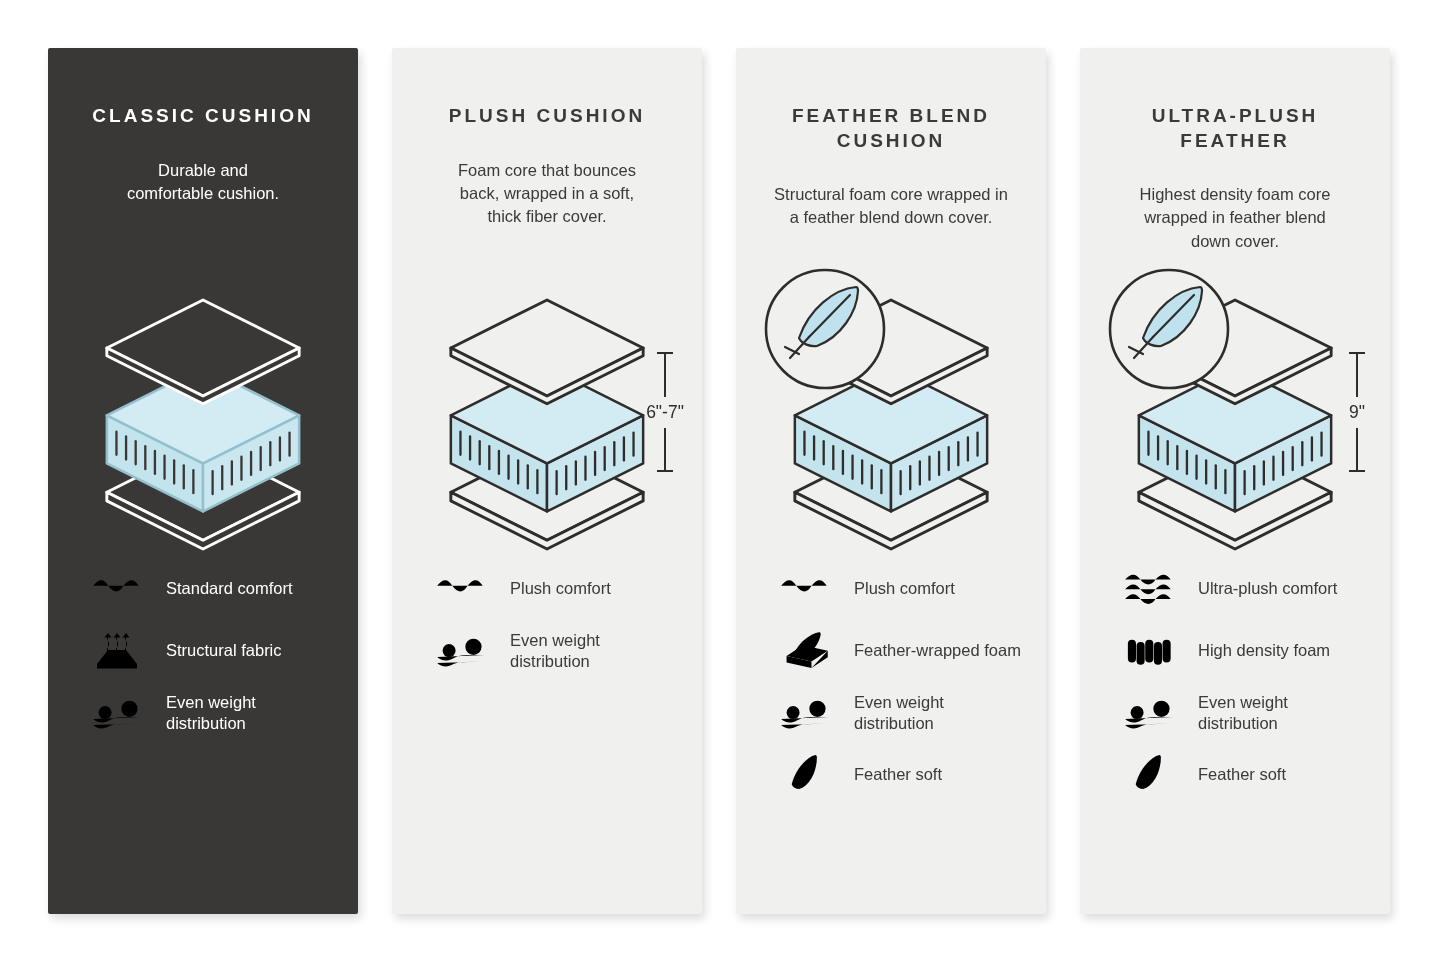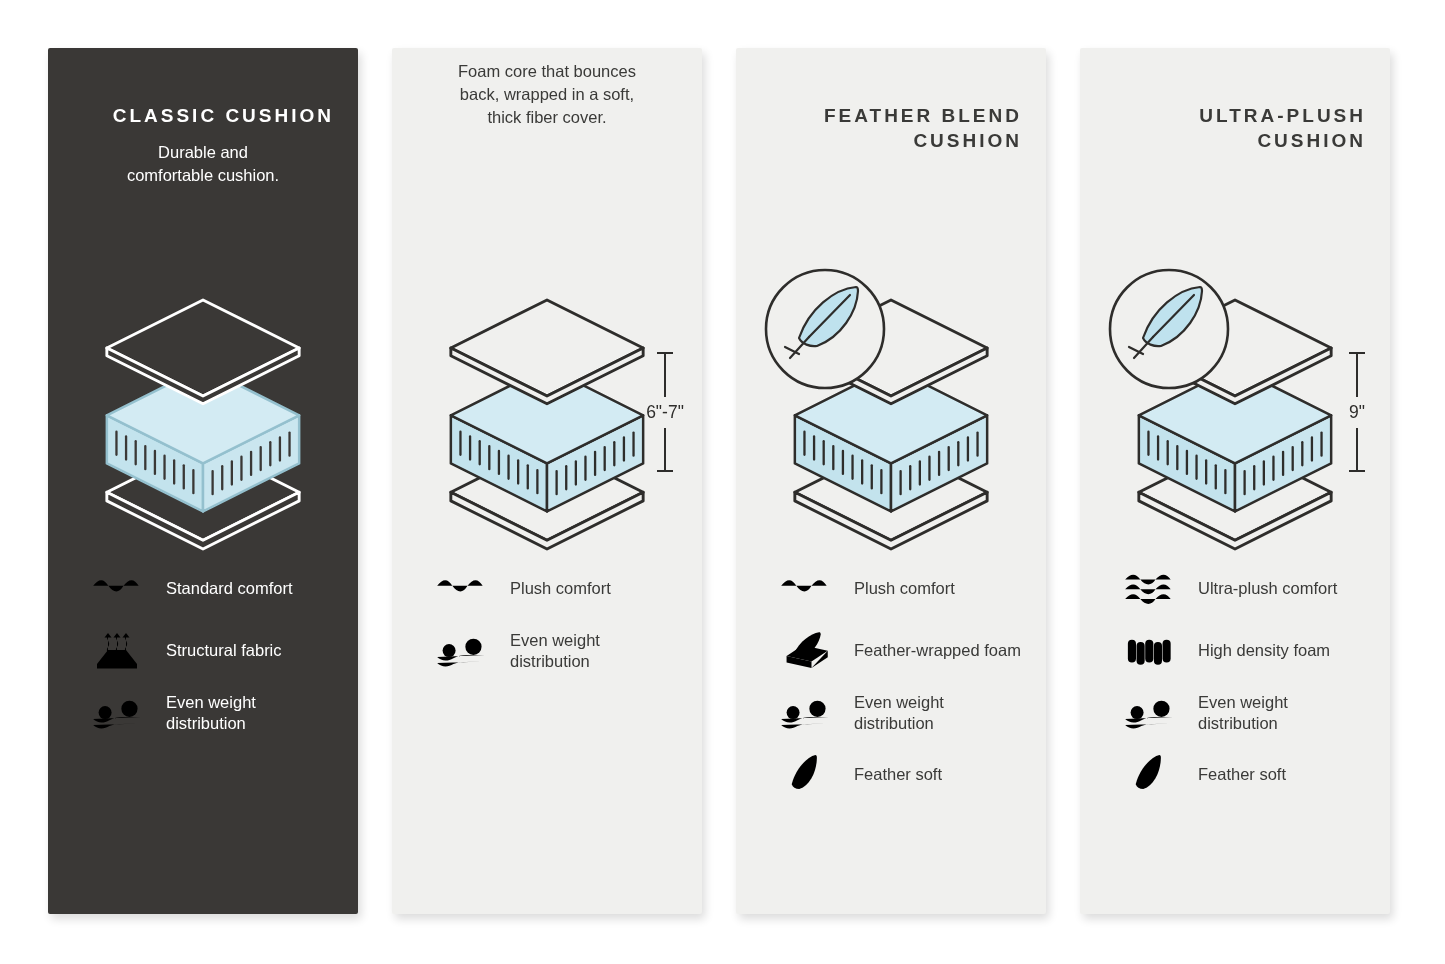--- a/index.html
+++ b/index.html
@@ -28,24 +28,24 @@
     box-sizing:border-box;
     flex:0 0 auto;
   }
   .panel.dark{
     --bg:#3a3836; --ink:#ffffff; --draw:#ffffff; --plate-fill:#3a3836;
     --foam-stroke:#94c0ce; --hatch:#3a3836;
   }
   .panel-title{
     margin:56px 24px 0;
     font-size:19px;font-weight:bold;letter-spacing:3px;
-    line-height:1.3;text-align:right;white-space:pre-line;
+    line-height:1.3;text-align:center;white-space:pre-line;
   }
   .panel-desc{
-    margin:12px auto 0;max-width:268px;
+    margin:30px auto 0;max-width:268px;
     font-size:16.5px;line-height:1.4;text-align:center;white-space:pre-line;
   }
   .illus{
     position:absolute;left:0;top:180px;width:310px;height:337px;
   }
   .cushion-svg{
     position:absolute;left:50%;top:64px;transform:translateX(-50%);
     width:250px;height:262px;
   }
   .plate{fill:var(--plate-fill);stroke:var(--draw);stroke-width:3;stroke-linejoin:round;}
@@ -249,20 +249,21 @@
             <svg viewBox="0 0 48 38">
               <use href="#icon-weight" xlink:href="#icon-weight"></use>
             </svg>
           </span>
         <span class="flabel">Even weight distribution</span>
       </li>
     </ul>
   </section>
 
   <section class="panel">
+    <h2 class="panel-title">PLUSH CUSHION</h2>
     <p class="panel-desc">Foam core that bounces
 back, wrapped in a soft,
 thick fiber cover.</p>
     <div class="illus">
       <svg class="cushion-svg" viewBox="0 0 260 272">
           <use href="#cushion" xlink:href="#cushion"></use>
         </svg>
       <div class="dim-marker">
         <span class="dim-cap"></span>
         <span class="dim-line"></span>
@@ -287,20 +288,22 @@
             </svg>
           </span>
         <span class="flabel">Even weight distribution</span>
       </li>
     </ul>
   </section>
 
   <section class="panel">
     <h2 class="panel-title">FEATHER BLEND
 CUSHION</h2>
+    <p class="panel-desc">Structural foam core wrapped in
+a feather blend down cover.</p>
     <div class="illus">
       <svg class="cushion-svg" viewBox="0 0 260 272">
           <use href="#cushion" xlink:href="#cushion"></use>
         </svg>
       <svg class="badge" viewBox="0 0 126 126">
           <use href="#badge-feather" xlink:href="#badge-feather"></use>
         </svg>
     </div>
     <ul class="features">
       <li class="feature">
@@ -333,21 +336,24 @@
               <use href="#icon-feather" xlink:href="#icon-feather"></use>
             </svg>
           </span>
         <span class="flabel">Feather soft</span>
       </li>
     </ul>
   </section>
 
   <section class="panel">
     <h2 class="panel-title">ULTRA-PLUSH
-CUSHION</h2>
+FEATHER</h2>
+    <p class="panel-desc">Highest density foam core
+wrapped in feather blend
+down cover.</p>
     <div class="illus">
       <svg class="cushion-svg" viewBox="0 0 260 272">
           <use href="#cushion" xlink:href="#cushion"></use>
         </svg>
       <svg class="badge" viewBox="0 0 126 126">
           <use href="#badge-feather" xlink:href="#badge-feather"></use>
         </svg>
       <div class="dim-marker" style="left:266px">
         <span class="dim-cap"></span>
         <span class="dim-line"></span>

